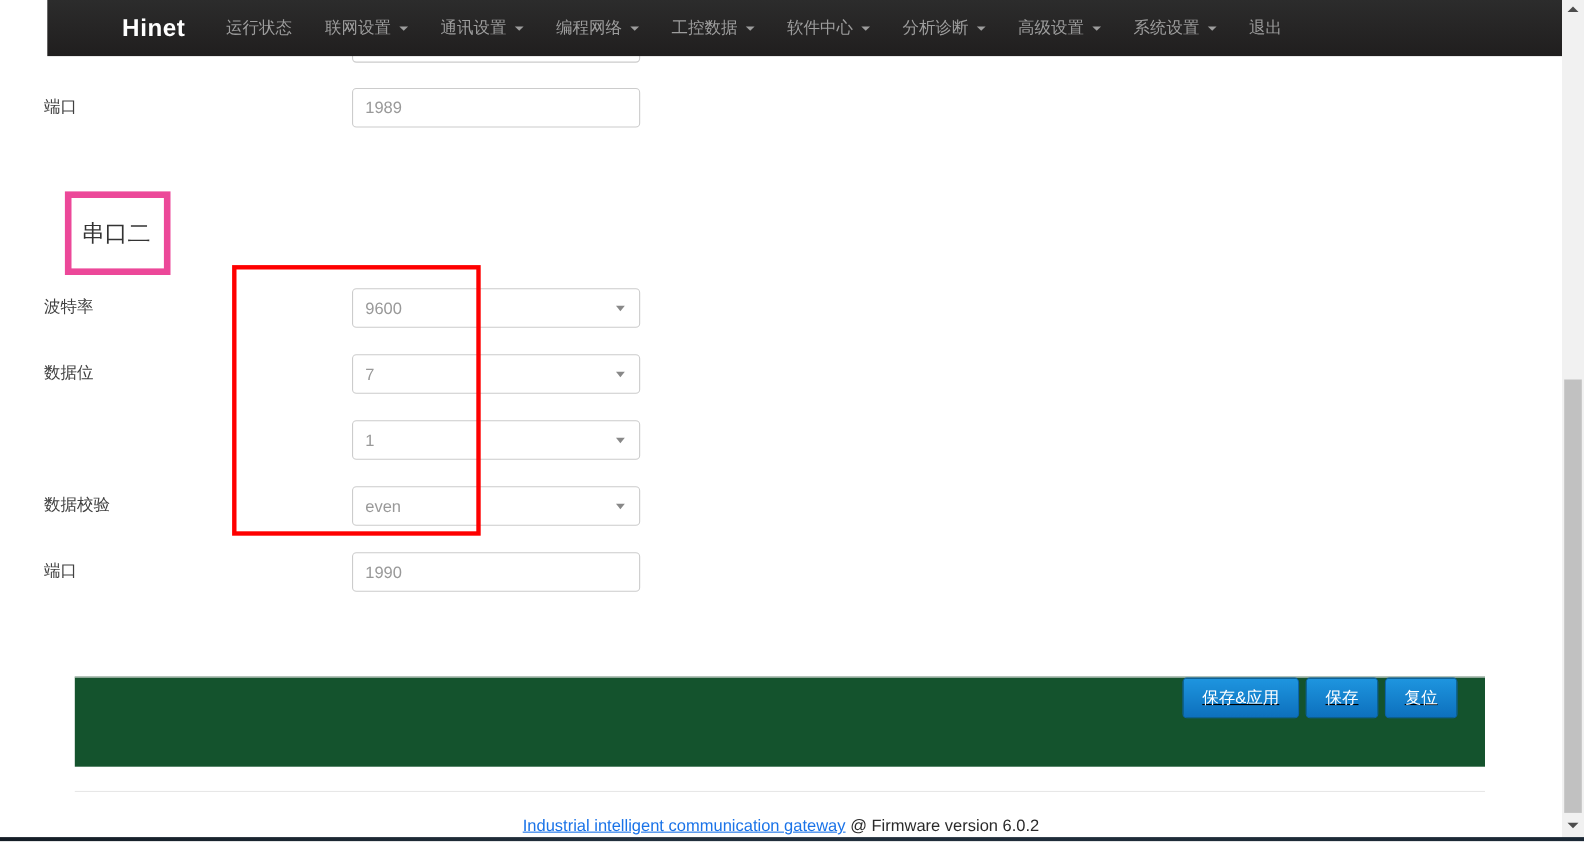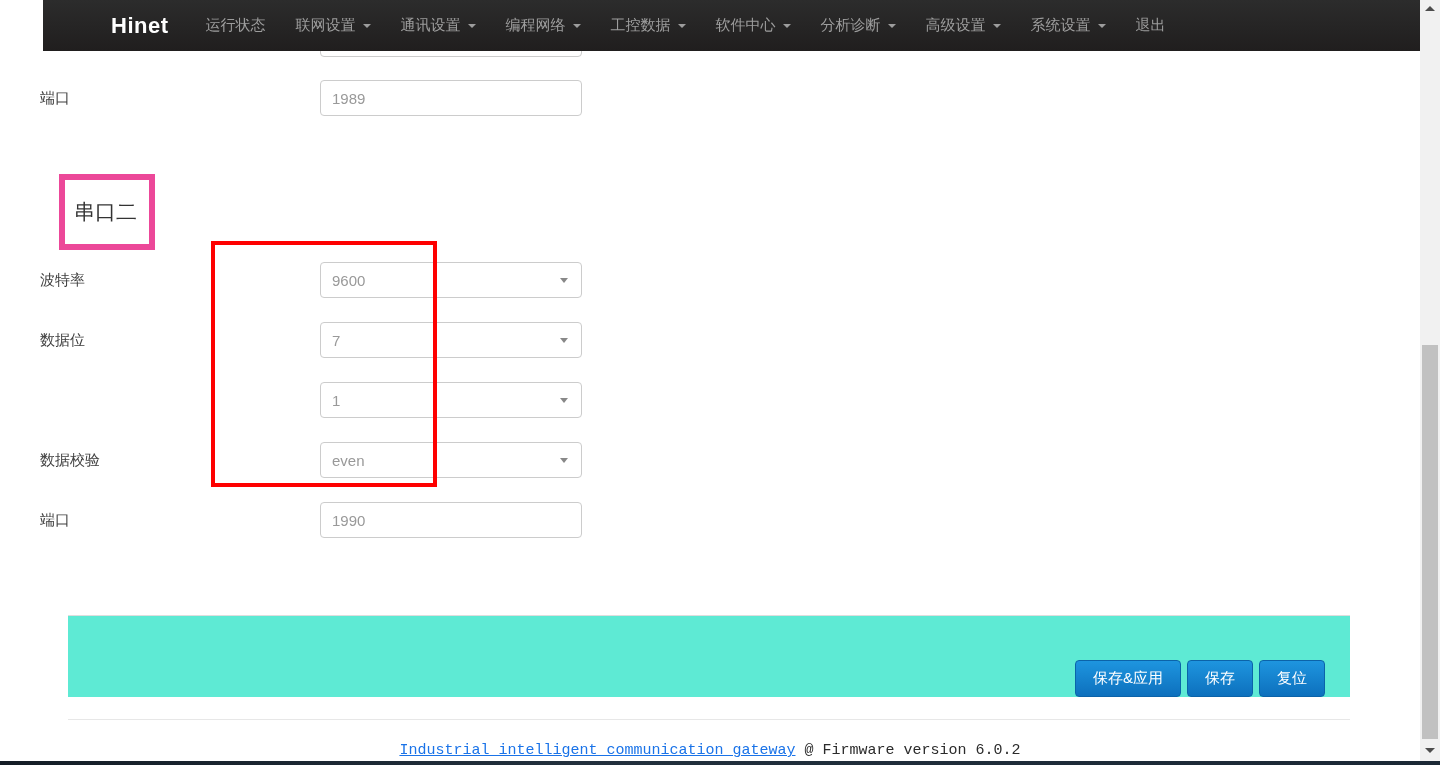--- a/index.html
+++ b/index.html
@@ -32,31 +32,31 @@
                border-top:5px solid #888; }
 
   .heading-box { position:absolute; left:59px; top:174px; width:96px; height:76px;
                  border:6px solid #ec4899; display:flex; align-items:center; z-index:6; }
   .heading-text { padding-left:9px; font-size:21px; color:#333; }
   .annot-box { position:absolute; left:211px; top:241px; width:226px; height:246px;
                border:4px solid #fe0000; z-index:6; pointer-events:none; }
 
   
   .actions-panel { position:absolute; left:68px; top:615px; width:1282px; height:82px;
-                   background:#5eead4; border-top:1px solid #dedede;
-                   display:flex; justify-content:flex-end; align-items:flex-end; padding-right:25px; }
+                   background:#14532d; border-top:1px solid #dedede;
+                   display:flex; justify-content:flex-end; align-items:flex-start; padding-right:25px;text-decoration:underline; }
   .btn { height:37px; padding:0 17px; margin-left:6px; border:1px solid #0b63a9; border-radius:4px;
          background:linear-gradient(#1e95df,#0d70bd); color:#fff; font-size:15px;
          font-family:inherit; cursor:pointer; }
 
   .divider { position:absolute; left:68px; top:719px; width:1282px; height:1px; background:#e7e7e7; }
 
   
   .footer { position:absolute; left:0; top:742px; width:1420px; text-align:center;
-            font-size:15px; color:#2b2b2b;font-family:Liberation Mono, monospace; }
+            font-size:15px; color:#2b2b2b; }
   .footer a { color:#1a73e8; text-decoration:underline; cursor:pointer; }
 
   
   .scrollbar { position:absolute; right:0; top:0; width:20px; height:765px; background:#f1f1f1; z-index:11; }
   .sb-arrow { position:absolute; left:0; width:20px; height:17px; display:flex;
               align-items:center; justify-content:center; cursor:pointer; }
   .sb-up { top:0; } .sb-down { bottom:6px; }
   .tri-up { width:0; height:0; border-left:5px solid transparent; border-right:5px solid transparent;
             border-bottom:5px solid #4d4d4d; }
   .tri-down { width:0; height:0; border-left:5px solid transparent; border-right:5px solid transparent;

